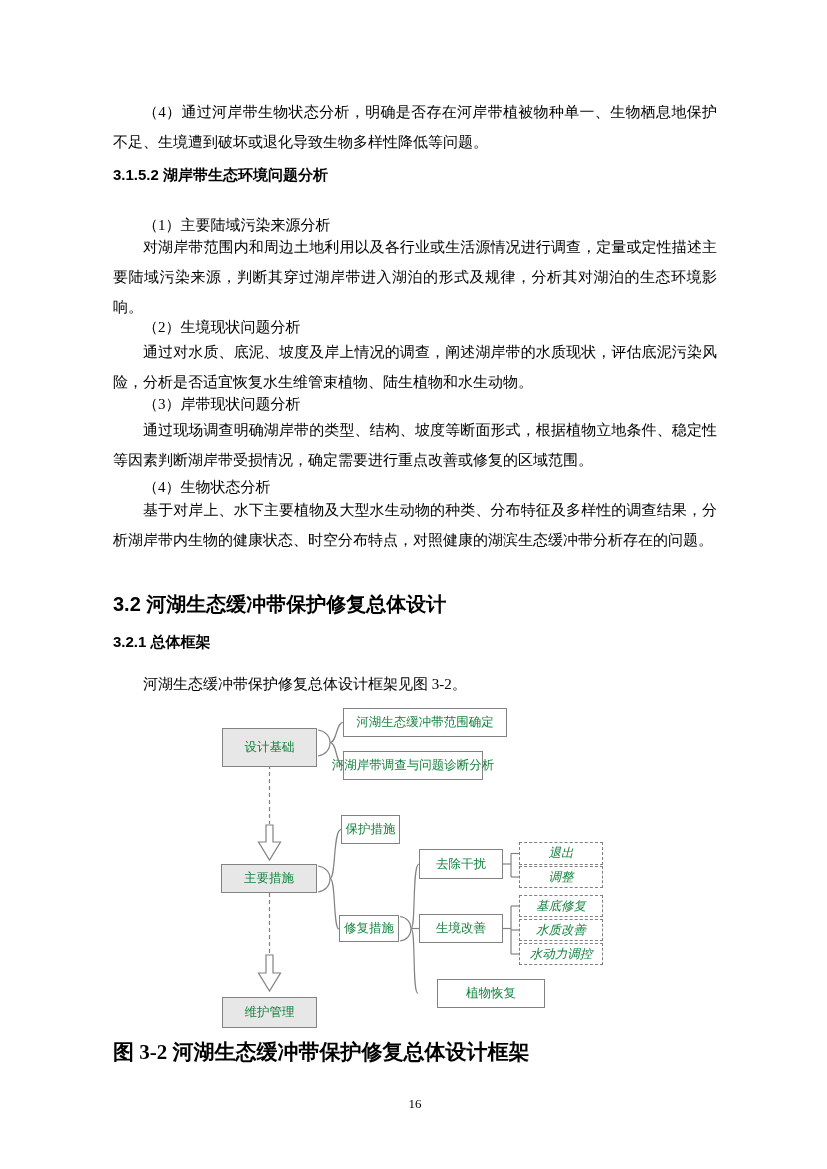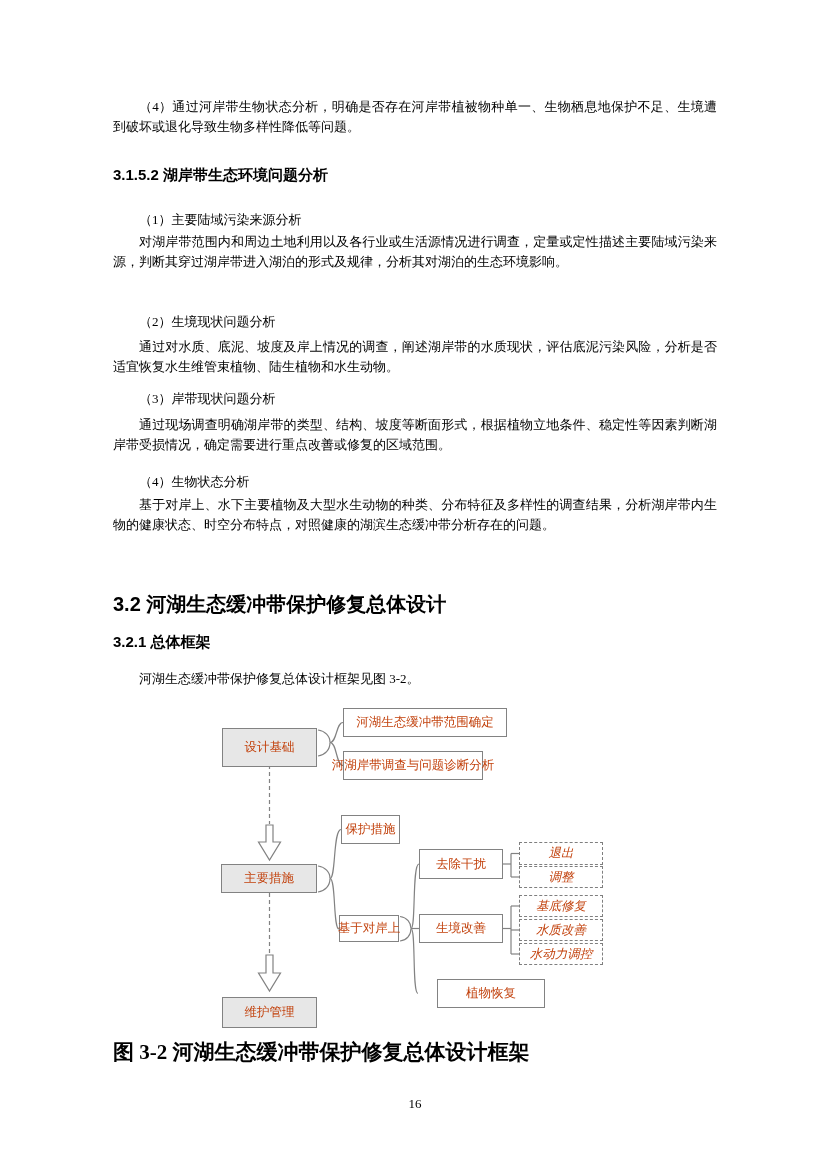--- a/index.html
+++ b/index.html
@@ -6,21 +6,21 @@
   .page{
     position:relative;
     width:827px;height:1169px;
     background:#ffffff;
     overflow:hidden;
     font-family:"Liberation Serif","DejaVu Serif",serif;
     color:#000;
   }
   .t{position:absolute;left:113px;width:604px;}
   .body{
-    font-size:13px;line-height:20px;
+    font-size:15px;line-height:30px;
     text-align:justify;
   }
   .indent{text-indent:2em;}
   .h-small{
     font-family:"Liberation Sans","DejaVu Sans",sans-serif;
     font-weight:bold;font-size:15px;line-height:20px;
   }
   .h-big{
     font-family:"Liberation Sans","DejaVu Sans",sans-serif;
     font-weight:bold;font-size:20px;line-height:28px;
@@ -31,21 +31,21 @@
   .pagenum{
     font-size:13px;line-height:16px;text-align:center;
   }
   
   .node{
     position:absolute;
     box-sizing:border-box;
     border:1.2px solid #828282;
     background:#ffffff;
     font-family:"Liberation Sans","DejaVu Sans",sans-serif;
-    font-size:12.5px;color:#c2410c;
+    font-size:12.5px;color:#15803d;
     display:flex;align-items:center;justify-content:center;
     white-space:nowrap;
   }
   .node.gray{background:#e7e7e7;}
   .node.dashedbox{
     border:1px dashed #7f7f7f;
     font-style:italic;
   }
   svg.connectors{position:absolute;left:0;top:0;pointer-events:none;}
 </style>
@@ -112,21 +112,21 @@
       <path d="M 266,955 L 273,955 L 273,973 L 280.5,973 L 269.5,991 L 258.5,973 L 266,973 Z"></path>
     </g>
   </svg>
 
   <div class="node gray" style="left:222px;top:728px;width:95px;height:39px">设计基础</div>
   <div class="node" style="left:343px;top:708px;width:164px;height:29px">河湖生态缓冲带范围确定</div>
   <div class="node" style="left:343px;top:751px;width:140px;height:29px">河湖岸带调查与问题诊断分析</div>
 
   <div class="node gray" style="left:221px;top:864px;width:96px;height:29px">主要措施</div>
   <div class="node" style="left:341px;top:815px;width:59px;height:29px">保护措施</div>
-  <div class="node" style="left:339px;top:915px;width:60px;height:27px">基于对岸上</div>
+  <div class="node" style="left:339px;top:915px;width:60px;height:27px">修复措施</div>
 
   <div class="node" style="left:419px;top:849px;width:84px;height:30px">去除干扰</div>
   <div class="node" style="left:419px;top:914px;width:84px;height:29px">生境改善</div>
   <div class="node" style="left:437px;top:979px;width:108px;height:29px">植物恢复</div>
 
   <div class="node dashedbox" style="left:519px;top:842px;width:84px;height:23px">退出</div>
   <div class="node dashedbox" style="left:519px;top:866px;width:84px;height:22px">调整</div>
   <div class="node dashedbox" style="left:519px;top:895px;width:84px;height:22px">基底修复</div>
   <div class="node dashedbox" style="left:519px;top:919px;width:84px;height:22px">水质改善</div>
   <div class="node dashedbox" style="left:519px;top:943px;width:84px;height:22px">水动力调控</div>

